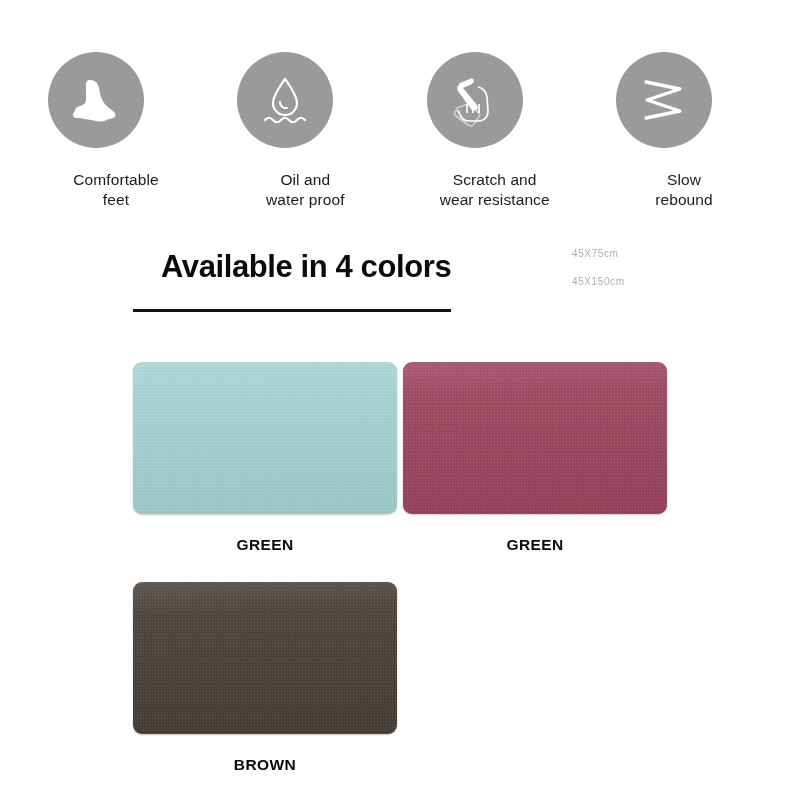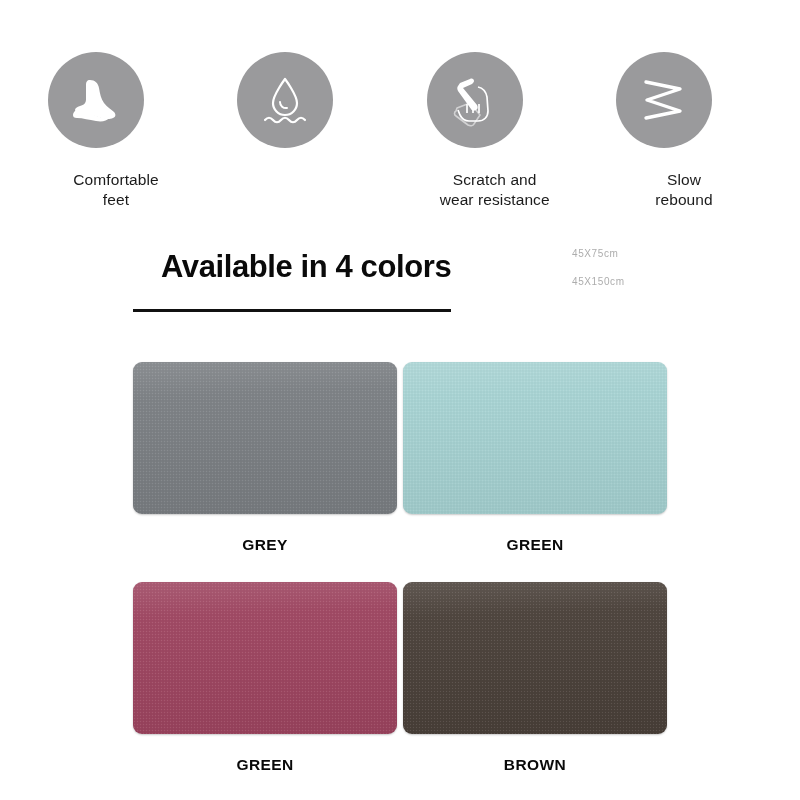--- a/index.html
+++ b/index.html
@@ -153,20 +153,22 @@
   </div>
 
   <div class="feature-item">
     <div class="feature-circle" style="background-color: rgb(154, 154, 156);">
       <svg width="58" height="58" viewBox="0 0 58 58">
         <path fill="none" stroke="#ffffff" stroke-width="2.2" stroke-linejoin="round" d="M29 8 C29 8 17 24 17 32 a12 12 0 0 0 24 0 C41 24 29 8 29 8 z"></path>
         <path fill="none" stroke="#ffffff" stroke-width="2" stroke-linecap="round" d="M24 31 a6 6 0 0 0 7 6"></path>
         <path fill="none" stroke="#ffffff" stroke-width="2.2" stroke-linecap="round" d="M9 49 q4 -4.5 8 0 q4 4.5 8 0 q4 -4.5 8 0 q4 4.5 8 0 q4 -4.5 8 0"></path>
       </svg>
     </div>
+    <div class="feature-label">Oil and
+water proof</div>
   </div>
 
 
   <div class="feature-item">
     <div class="feature-circle" style="background-color: rgb(154, 154, 156);">
       <svg width="60" height="60" viewBox="0 0 60 60">
         <path fill="none" stroke="#ffffff" stroke-width="1.7" stroke-linejoin="round" d="M33 17 c5 1 8 5 9 10 l1 14 c0 6 -4 10 -10 10 l-9 0 c-4 0 -7 -2 -9 -6 l-2 -5"></path>
         <path fill="none" stroke="#ffffff" stroke-width="1.7" stroke-linejoin="round" d="M22 43 l0 -9 M28 43 l0 -11 M34 43 l0 -9"></path>
         <path fill="#ffffff" d="M15 13 l10 -4 c2 -1 4 0 4 2 c0 1 -1 2 -2 3 l-9 4 l14 17 c1 2 1 4 -1 5 c-2 1 -4 1 -5 -1 l-13 -18 c-1 -2 -1 -4 0 -5 z"></path>
         <path fill="none" stroke="#ffffff" stroke-width="1.6" stroke-linejoin="round" d="M12 38 l13 -5 l10 12 l-6 9 c-1 2 -4 2 -6 1 l-12 -9 c-2 -1 -2 -4 0 -5 z" opacity="0.55"></path>
@@ -193,24 +195,20 @@
   <div id="headline-rule" style="background: rgb(17, 17, 17);"></div>
 </div>
 
 <div id="size-list" style="color: rgb(173, 173, 173);">
   <div>45X75cm</div>
   <div>45X150cm</div>
 </div>
 
 <div id="swatch-grid">
 
-  <div class="swatch-cell">
-    <div class="swatch-mat" style="background-color: rgb(123, 127, 131);"></div>
-    <div class="swatch-label">GREY</div>
-  </div>
 
   <div class="swatch-cell">
     <div class="swatch-mat" style="background-color: rgb(166, 210, 210);"></div>
     <div class="swatch-label">GREEN</div>
   </div>
 
   <div class="swatch-cell">
     <div class="swatch-mat" style="background-color: rgb(158, 69, 96);"></div>
     <div class="swatch-label">GREEN</div>
   </div>

